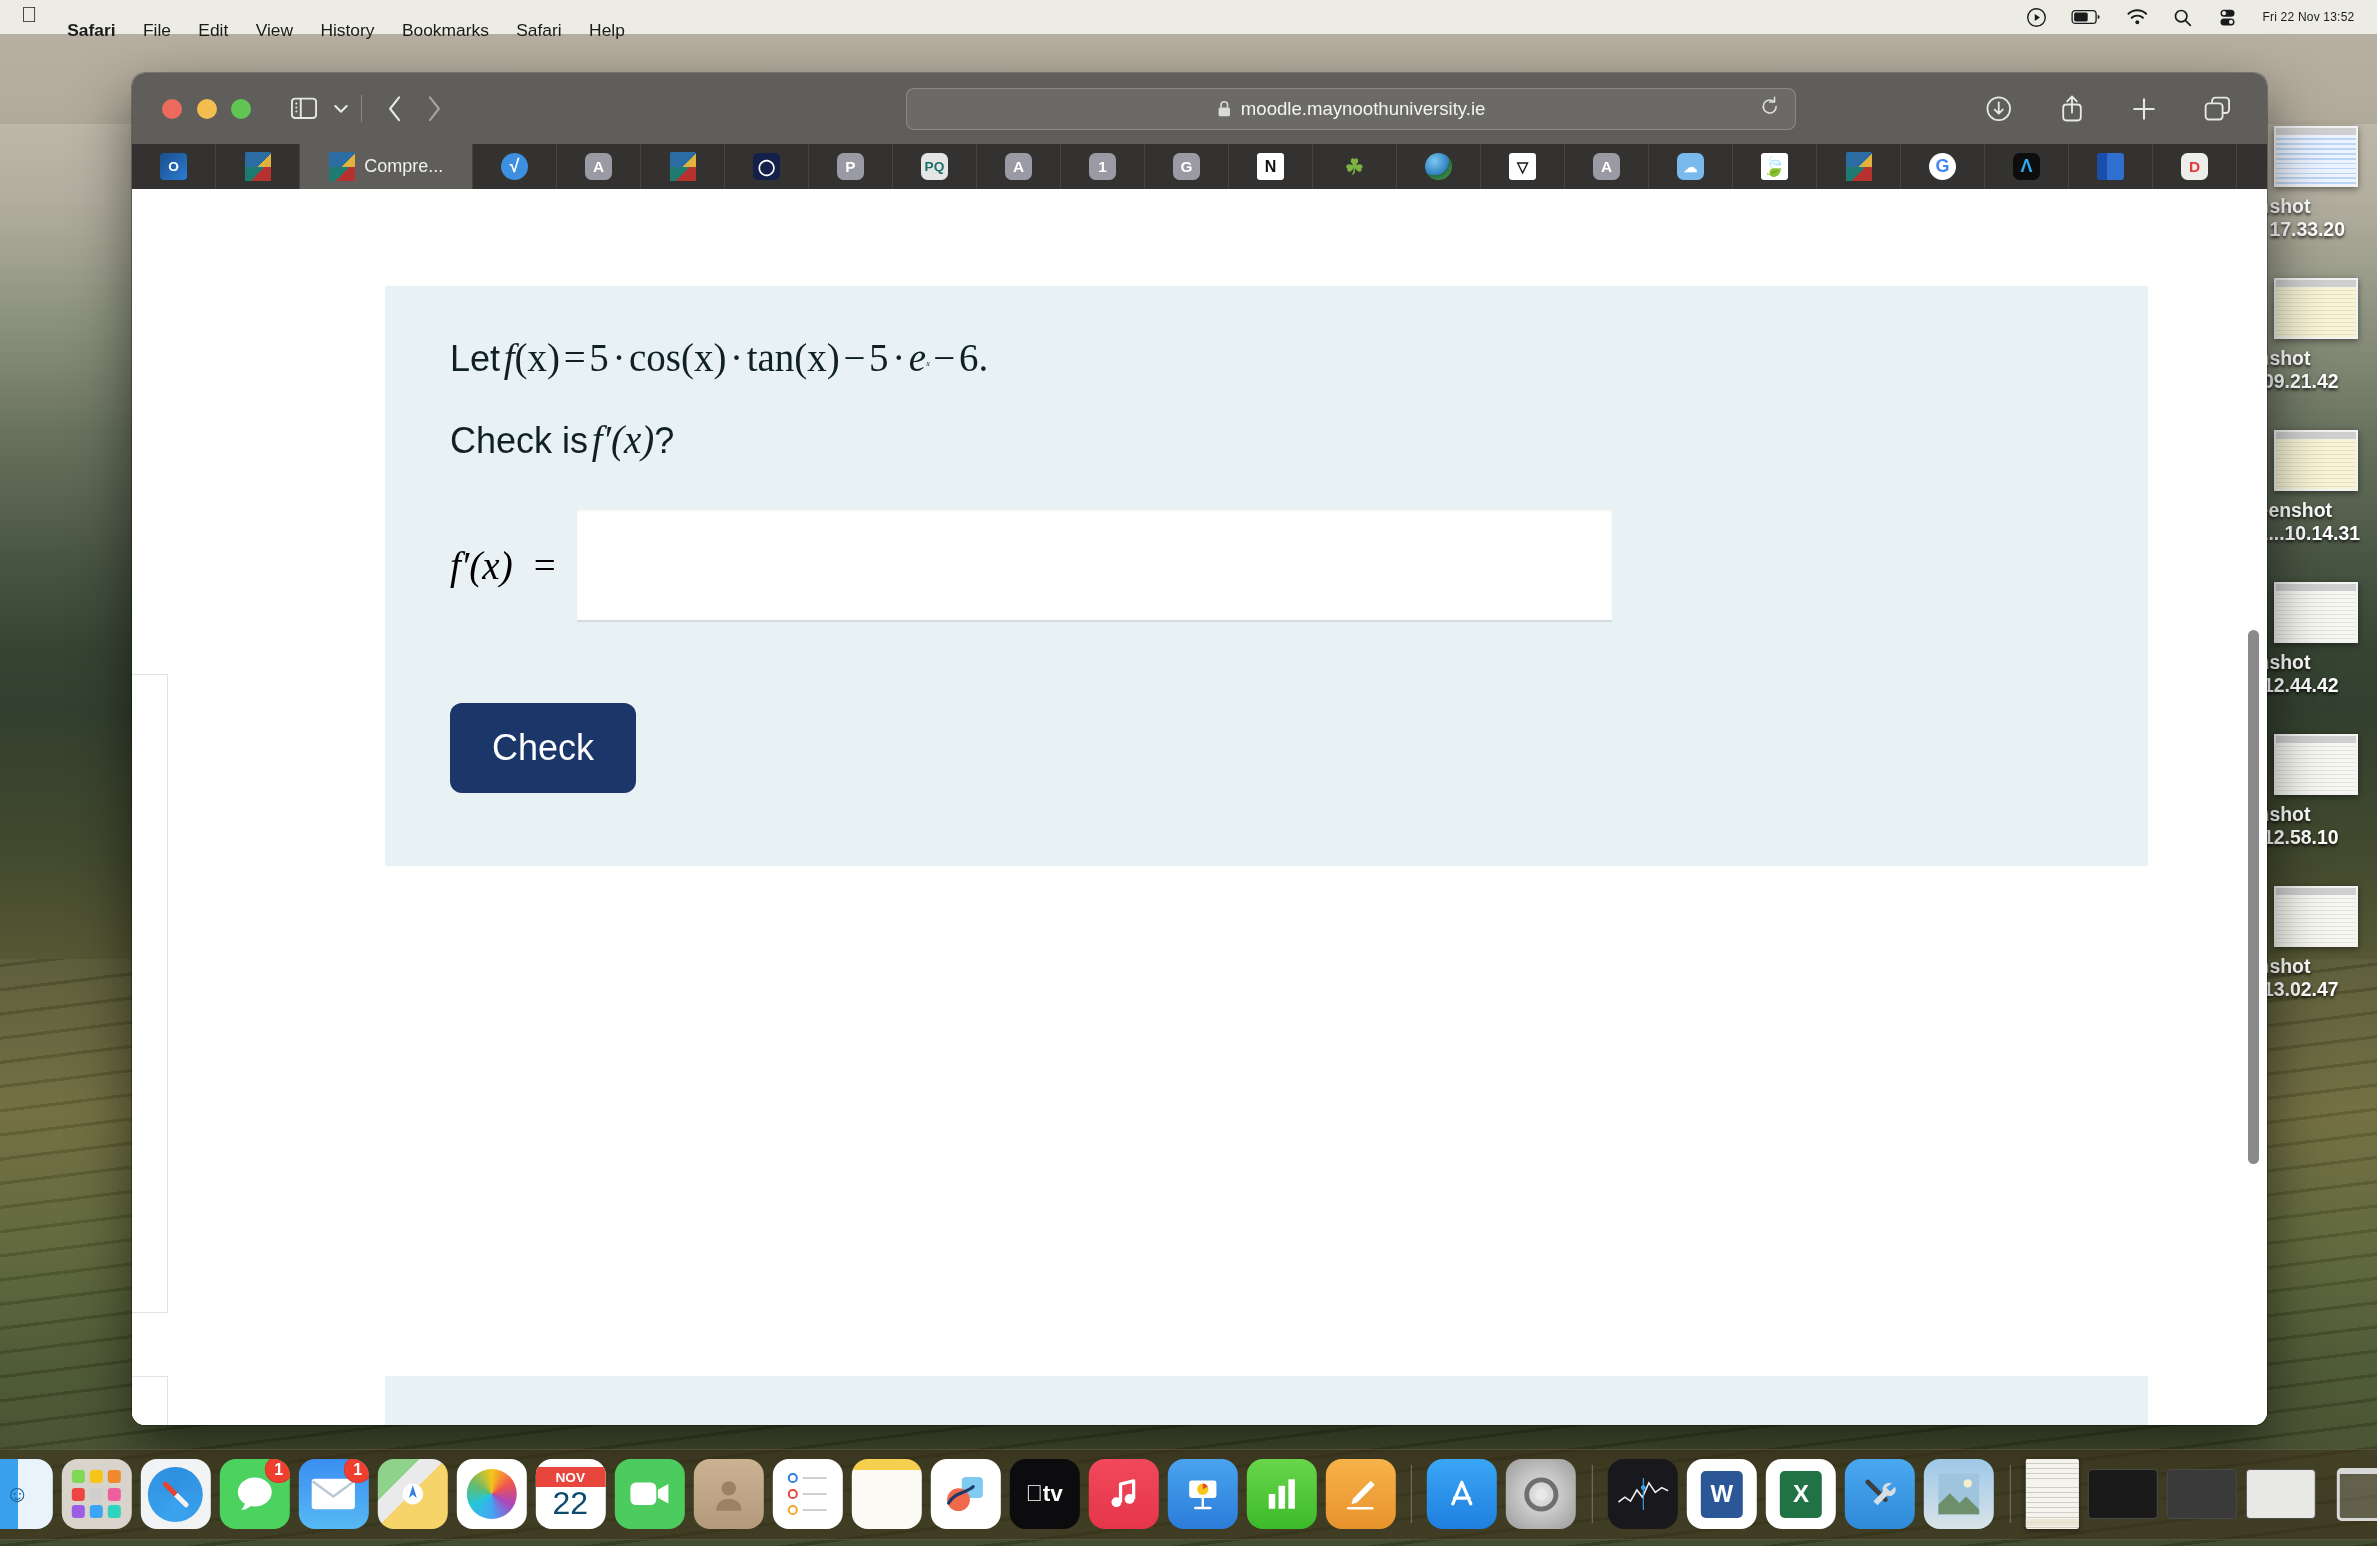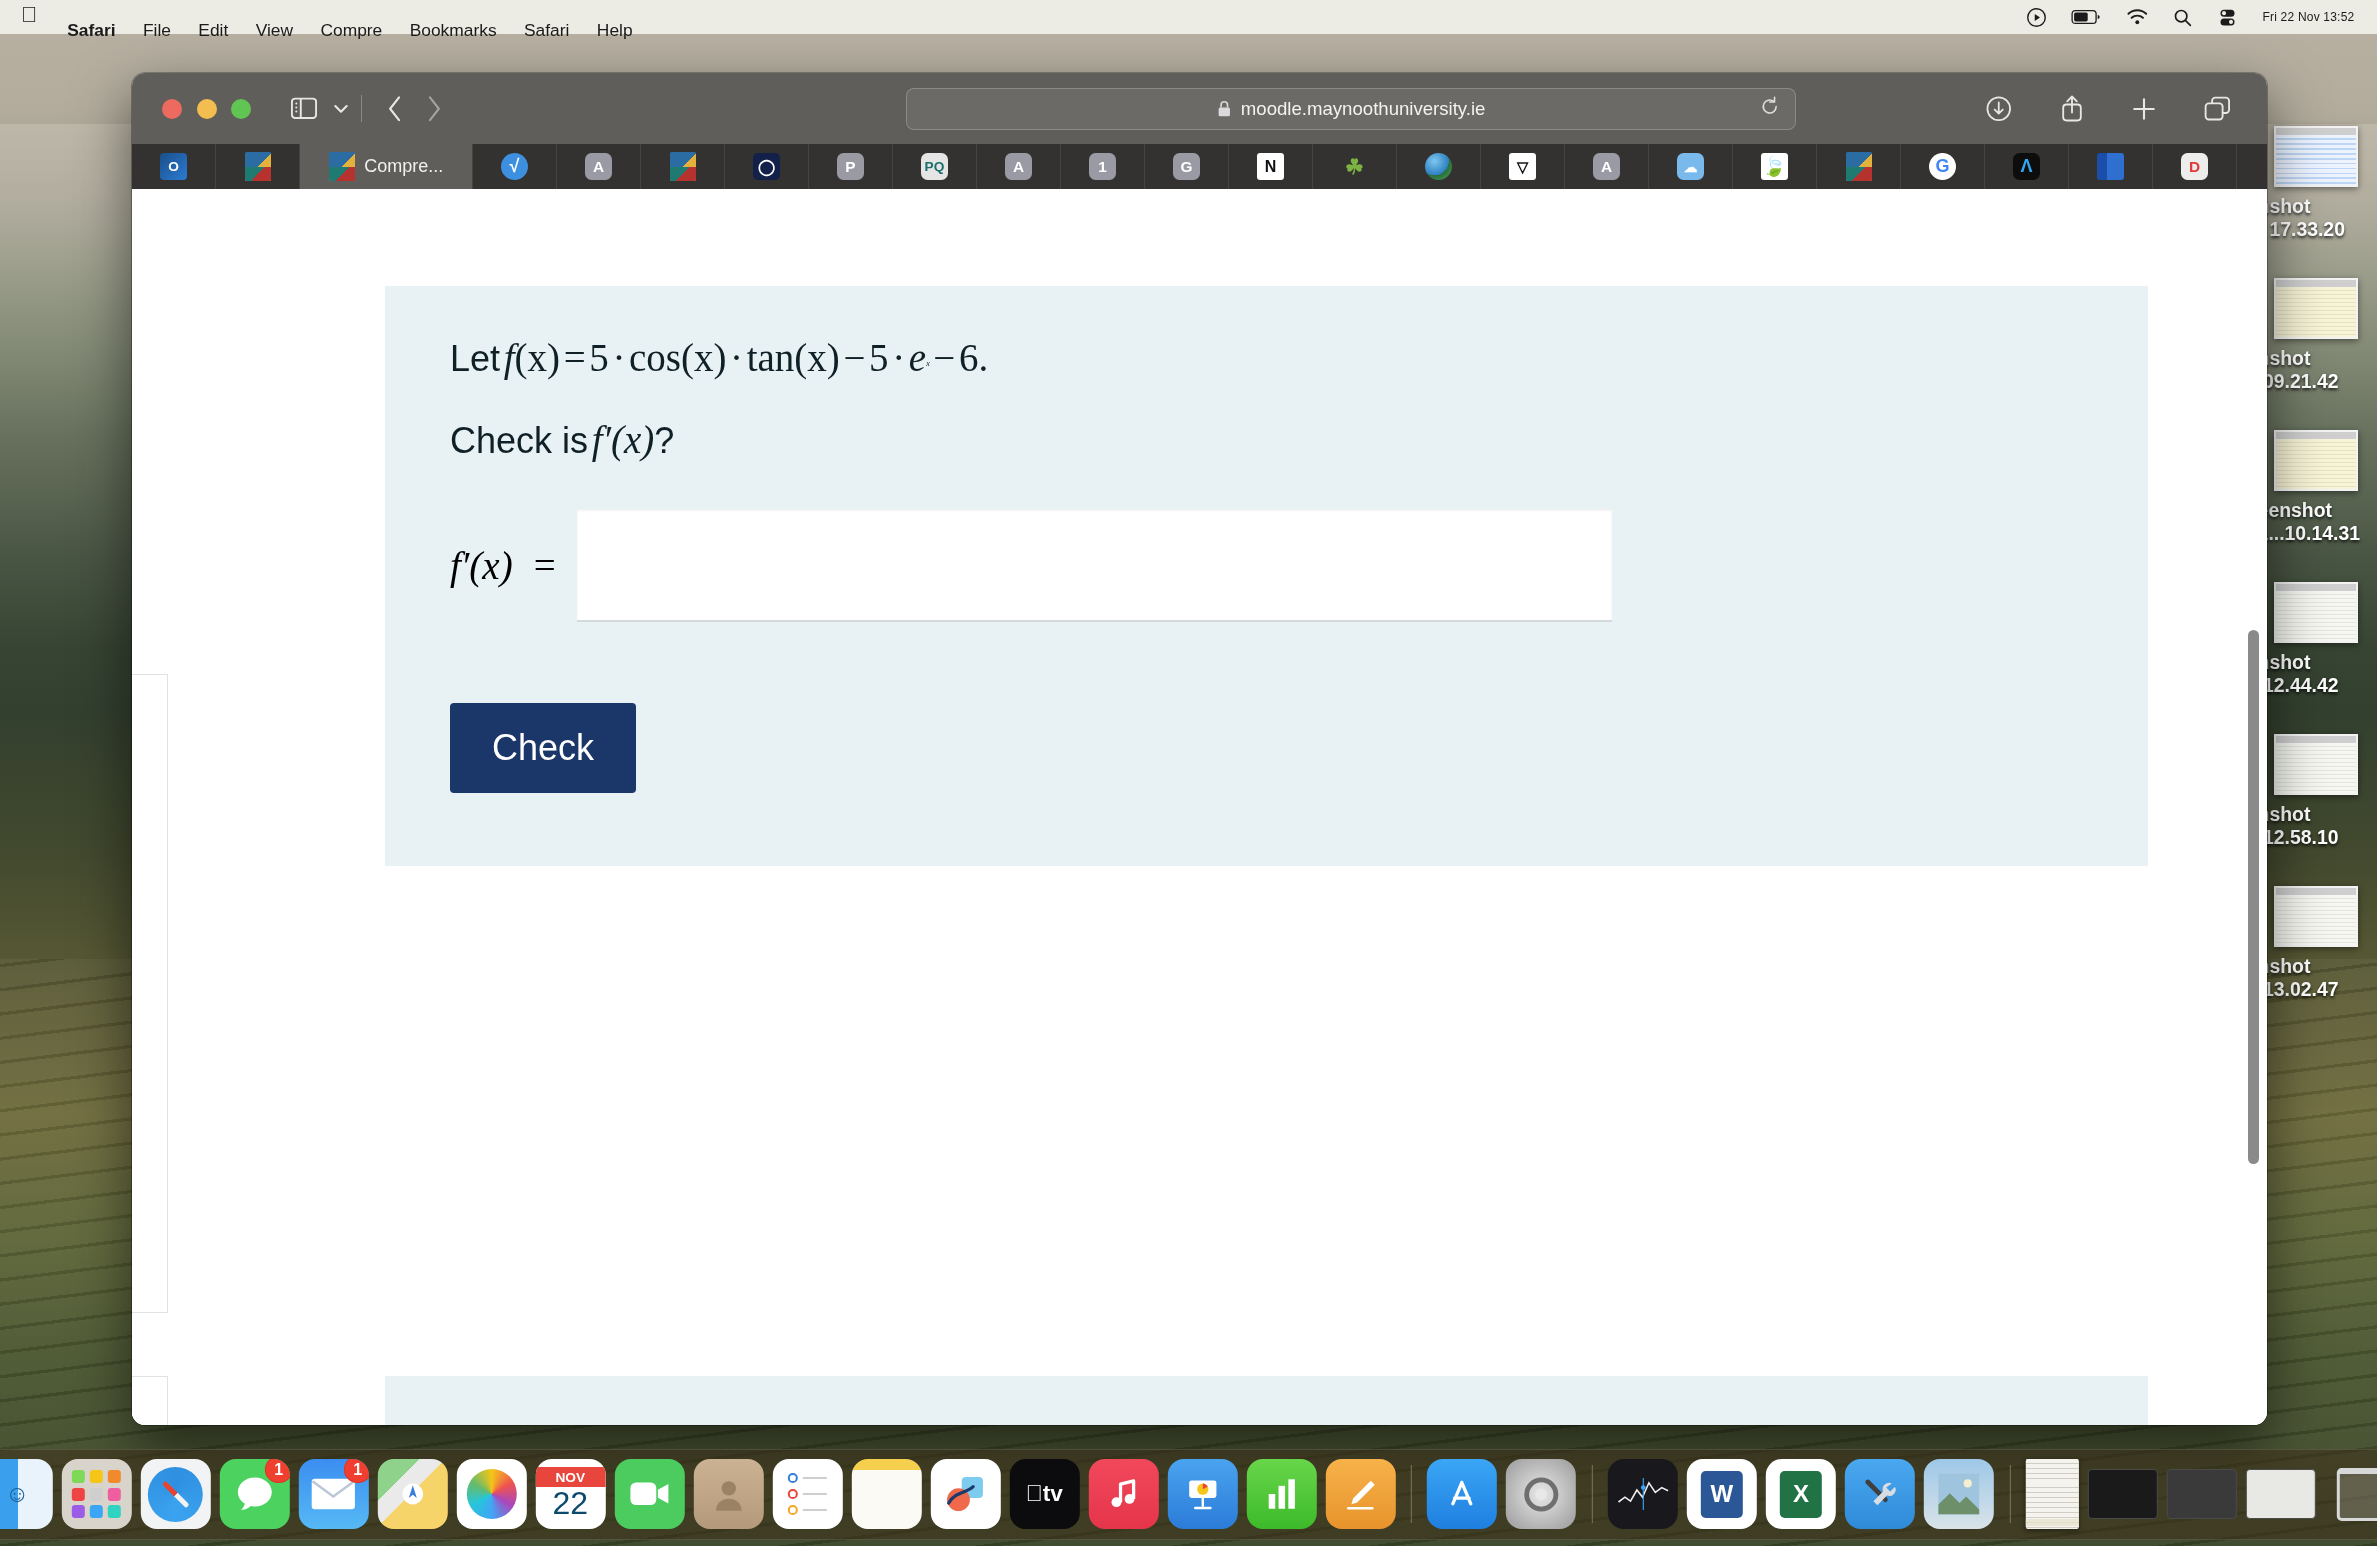--- a/index.html
+++ b/index.html
@@ -148,21 +148,21 @@
   sup.mexp { font-size: 0.62em; vertical-align: super; font-style: italic;
              font-family: "Liberation Serif", serif; }
   #ansrow { display: flex; align-items: center; gap: 21px; margin-top: 47px; }
   #ansfield {
     width: 1035px; height: 113px; background: #fff; border: none;
     border-bottom: 2.4px solid #d4d9da; box-shadow: inset 0 1.6px 2.4px rgba(0,0,0,.07);
     font-size: 27.5px; padding: 0 16px; font-family: "Liberation Sans", sans-serif;
   }
   #check-btn {
     margin-top: 81px; background: #1b3668; color: #fff; border: none;
-    font-size: 36px; border-radius: 4px; padding: 24px 42px; cursor: pointer;
+    font-size: 36px; border-radius: 12px; padding: 24px 42px; cursor: pointer;
   }
   #leftstub1 {
     position: absolute; left: 0; top: 485px; width: 36px; height: 639px;
     border: 1.6px solid #dfe3e5; border-left: none; background: #fff;
   }
   #bottomcard {
     position: absolute; left: 253px; bottom: 0; width: 1763px; height: 49px;
     background: #e8f1f4;
   }
   #leftstub2 {
@@ -354,21 +354,21 @@
   </div>
 </div>
 
 <div id="menubar">
   <div class="left">
     <div class="apple"></div>
     <div class="mi bold">Safari</div>
     <div class="mi">File</div>
     <div class="mi">Edit</div>
     <div class="mi">View</div>
-    <div class="mi">Compre</div>
+    <div class="mi">History</div>
     <div class="mi">Bookmarks</div>
     <div class="mi">Safari</div>
     <div class="mi">Help</div>
   </div>
   <div class="right">
     <span class="ic">
       <svg width="21" height="21" viewBox="0 0 24 24">
           <circle cx="12" cy="12" r="10" fill="none" stroke="#1b1b1b" stroke-width="1.6"></circle>
           <path d="M10 8l6 4-6 4z" fill="#1b1b1b"></path>
         </svg>

